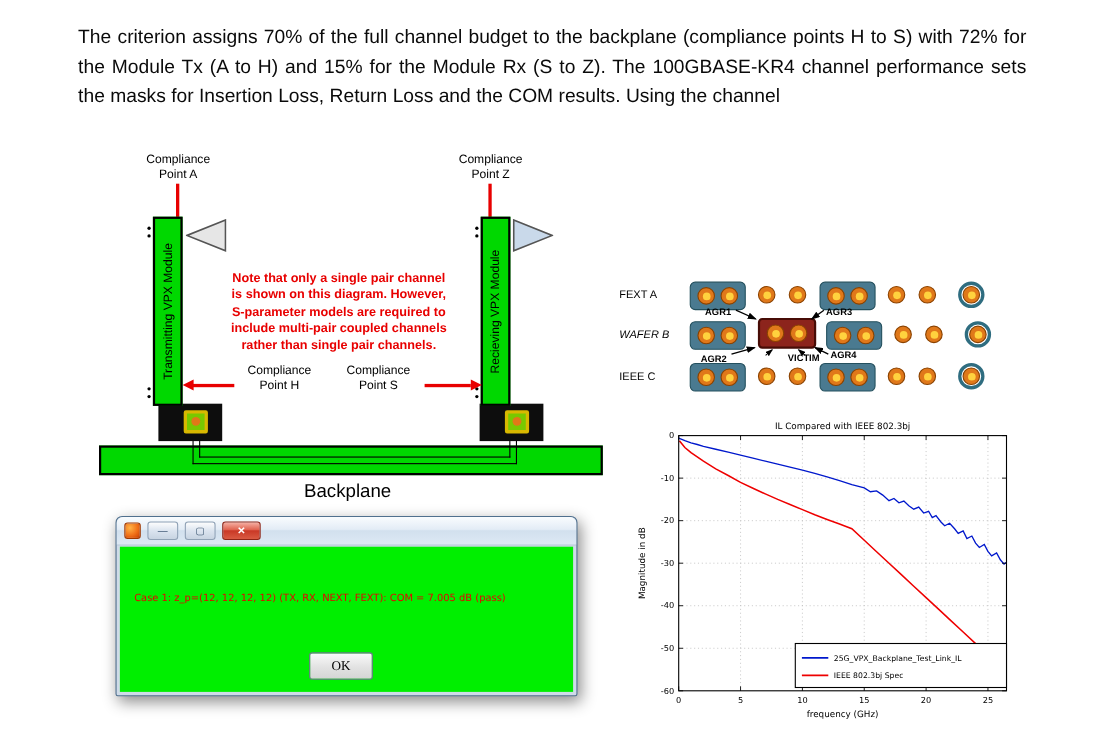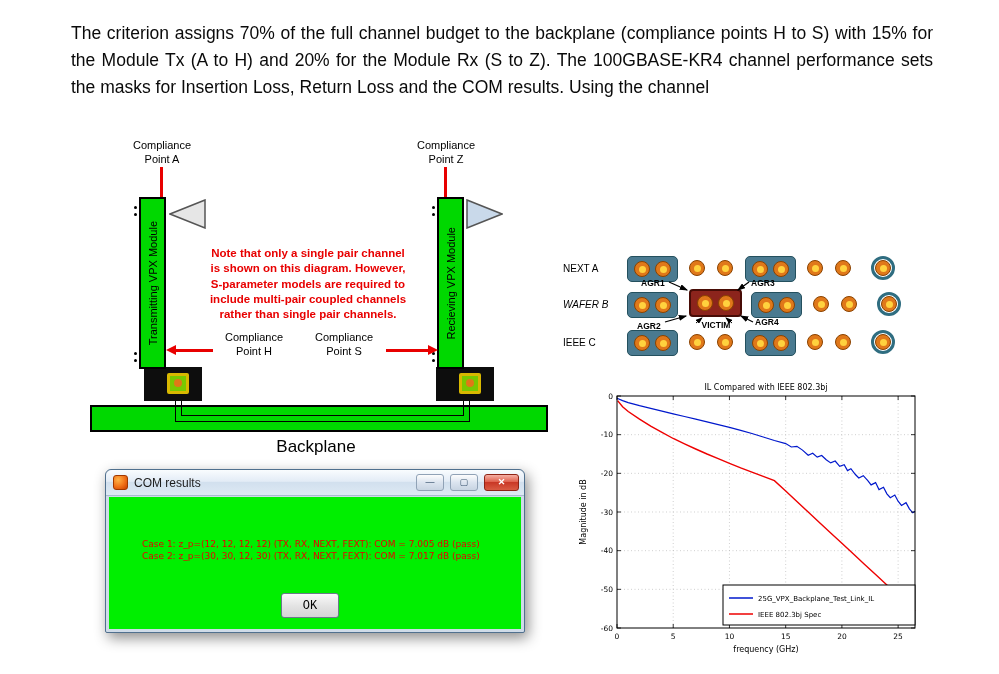--- a/index.html
+++ b/index.html
@@ -32,50 +32,50 @@
 
   
   .com-dialog { position:absolute; left:105px; top:469px; width:420px; height:164px; background:#cfdbe8; border:1px solid #50708e; border-radius:6px 6px 2px 2px; box-shadow:3px 5px 14px rgba(0,0,0,.45); }
   .titlebar { height:26px; display:flex; align-items:center; padding:0 5px 0 7px; gap:6px; background:linear-gradient(#f9fcfe,#e3ecf6 45%,#d2e0ee 50%,#dde9f4); border-radius:6px 6px 0 0; border-bottom:1px solid #a8bcd0; }
   .app-icon { width:15px; height:15px; border-radius:3px; background:radial-gradient(circle at 32% 30%, #ffb347, #f07018 55%, #c83c00); border:1px solid #a03800; }
   .win-title { font-size:12px; color:#1c1c1c; flex:1; }
   .winbtn { height:17px; border-radius:3px; display:flex; align-items:center; justify-content:center; font-size:9px; line-height:1; cursor:default; }
   .btn-min, .btn-max { width:28px; background:linear-gradient(#fdfdfd,#dbe4ef 50%,#c8d4e2); border:1px solid #90a2b6; color:#35506c; }
   .btn-close { width:35px; background:linear-gradient(#f5b0a4,#e0614e 45%,#c93826 50%,#d95a42); border:1px solid #8e2416; color:#fff; font-weight:bold; }
   .dialog-green { position:absolute; left:3px; right:3px; top:27px; bottom:3px; background:var(--dialog-green); }
-  .com-lines { position:absolute; left:13px; top:41px; font-size:9px; line-height:12px; color:var(--accent-red); font-family:"DejaVu Sans", sans-serif;margin-left:20px; }
-  .ok-btn { position:absolute; left:172px; top:96px; width:58px; height:25px; background:linear-gradient(#fafafa,#e2e2e2 55%,#d5d5d5); border:1px solid #6a7a8a; border-radius:3px; font-size:12px; color:#000; font-family:Liberation Mono, monospace; }
+  .com-lines { position:absolute; left:13px; top:41px; font-size:9px; line-height:12px; color:var(--accent-red); font-family:"DejaVu Sans", sans-serif; }
+  .ok-btn { position:absolute; left:172px; top:96px; width:58px; height:25px; background:linear-gradient(#fafafa,#e2e2e2 55%,#d5d5d5); border:1px solid #6a7a8a; border-radius:3px; font-size:12px; color:#000; font-family:Liberation Serif, serif; }
 
   
   .wafer { position:absolute; left:563px; top:252px; width:380px; height:112px; }
   #wafer-rows { position:absolute; left:0; top:0; width:380px; height:112px; }
   .wafer-row-label { position:absolute; left:0; font-size:10px; color:#000; }
   .pad-box { position:absolute; display:flex; gap:5px; padding:4px 6px; background:var(--pad-color); border:1px solid #24505e; border-radius:5px; }
   .victim-box { background:var(--victim-color); border:2px solid #470c06; border-radius:4px; }
   .eyelet { width:16px; height:16px; border-radius:50%; background:var(--eyelet-color); border:1px solid #8a4200; position:relative; flex:none; }
   .eyelet-core { position:absolute; left:3.5px; top:3.5px; width:7px; height:7px; border-radius:50%; background:var(--eyelet-core-color); }
   .ring-eyelet { position:absolute; width:24px; height:24px; border-radius:50%; border:3px solid #2f6d80; background:#fff; display:flex; align-items:center; justify-content:center; }
   .wafer-ann { position:absolute; font-size:8.5px; font-weight:bold; color:#000; white-space:nowrap; }
   .ann-agr1 { left:78px; top:26px; }
   .ann-agr3 { left:188px; top:26px; }
   .ann-agr2 { left:74px; top:69px; }
   .ann-agr4 { left:192px; top:65px; }
-  .ann-victim { left:124px; top:68px; width:58px; text-align:center; }
+  .ann-victim { left:124px; top:68px; width:58px; text-align:right; }
   .wafer-arrows { position:absolute; left:0; top:0; pointer-events:none; }
 
   
   .chart { position:absolute; left:575px; top:380px; width:352px; height:288px; }
   #chart-svg text { font-family:"DejaVu Sans", sans-serif; fill:#000; }
 </style>
 </head>
 <body>
 
 <div class="page">
 
-  <p class="intro">The criterion assigns 70% of the full channel budget to the backplane (compliance points H to S) with 15% for the Module Tx (A to H) and 20% for the Module Rx (S to Z). The 100GBASE-KR4 channel performance sets the masks for Insertion Loss, Return Loss and the COM results. Using the channel</p>
+  <p class="intro">The criterion assigns 70% of the full channel budget to the backplane (compliance points H to S) with 72% for the Module Tx (A to H) and 15% for the Module Rx (S to Z). The 100GBASE-KR4 channel performance sets the masks for Insertion Loss, Return Loss and the COM results. Using the channel</p>
 
   <div>
     <div class="dlabel" style="left:118px;top:138px;width:88px;">Compliance
 Point A</div>
     <div class="dlabel" style="left:402px;top:138px;width:88px;">Compliance
 Point Z</div>
     <div class="redline" style="left:160px;top:167px;height:44px;"></div>
     <div class="redline" style="left:444px;top:167px;height:44px;"></div>
 
     <svg class="tri" style="left:169px;top:199px;" width="37" height="30">
@@ -126,37 +126,35 @@
     <div class="ahead" style="left:166px;top:345px;border-top:5.5px solid transparent;border-bottom:5.5px solid transparent;border-right:10px solid var(--accent-red);"></div>
     <div class="harrow" style="left:386px;top:349px;width:42px;"></div>
     <div class="ahead" style="left:428px;top:345px;border-top:5.5px solid transparent;border-bottom:5.5px solid transparent;border-left:10px solid var(--accent-red);"></div>
 
     <div class="dlabel" style="left:256px;top:436px;width:120px;font-size:17px;">Backplane</div>
   </div>
 
   <div class="com-dialog">
     <div class="titlebar">
       <span class="app-icon"></span>
-      <span class="win-title">COM results</span>
       <span class="winbtn btn-min">—</span>
       <span class="winbtn btn-max">▢</span>
       <span class="winbtn btn-close">✕</span>
     </div>
     <div class="dialog-green">
       <div class="com-lines">
         <div>Case 1: z_p=(12, 12, 12, 12) (TX, RX, NEXT, FEXT): COM = 7.005 dB (pass)</div>
-        <div>Case 2: z_p=(30, 30, 12, 30) (TX, RX, NEXT, FEXT): COM = 7.017 dB (pass)</div>
       </div>
       <button class="ok-btn">OK</button>
     </div>
   </div>
 
   <div class="wafer">
     <div id="wafer-rows">
-        <div class="wafer-row-label" style="top: 11px;">NEXT A</div>
+        <div class="wafer-row-label" style="top: 11px;">FEXT A</div>
         <div class="pad-box" style="left: 64px; top: 4px;">
           <div class="eyelet">
             <div class="eyelet-core"></div>
           </div>
           <div class="eyelet">
             <div class="eyelet-core"></div>
           </div>
         </div>
         <div class="eyelet" style="position: absolute; left: 126px; top: 8px;">
           <div class="eyelet-core"></div>

